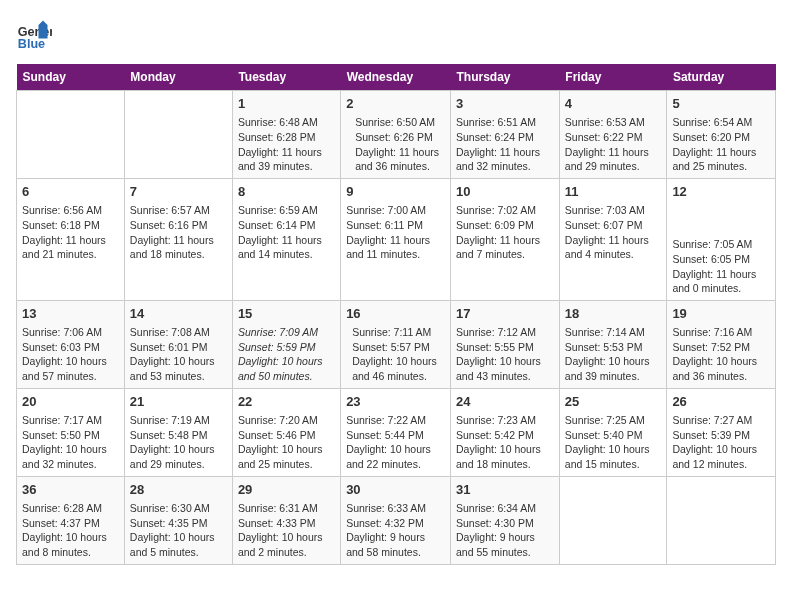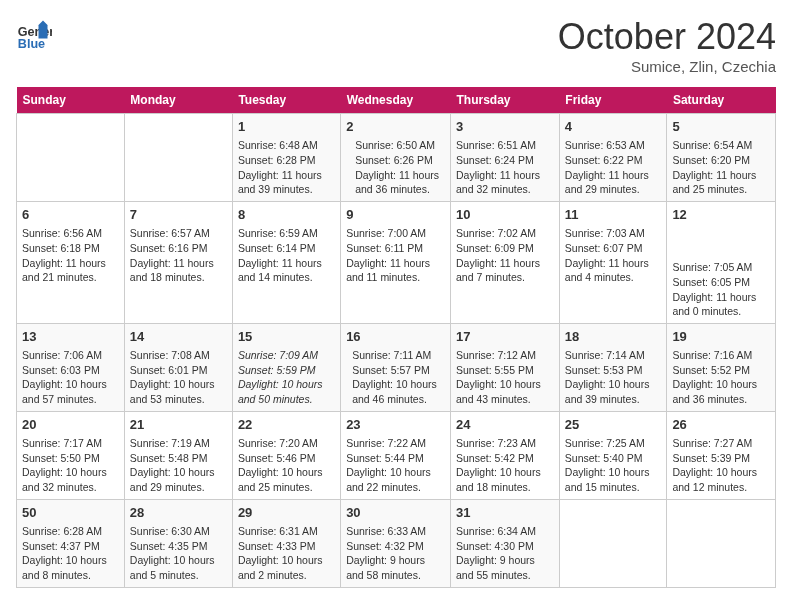--- a/index.html
+++ b/index.html
@@ -36,21 +36,21 @@
     .location {
       font-size: 15px;
       color: #555;
     }
     table {
       width: 100%;
       border-collapse: collapse;
       font-size: 11px;
     }
     thead tr th {
-      background-color: #be185d;
+      background-color: #701a75;
       color: #fff;
       text-align: left;
       padding: 6px 6px;
       font-size: 12px;
       font-weight: bold;
     }
     tbody tr td {
       border: 1px solid #ccc;
       vertical-align: top;
       padding: 4px 5px;
@@ -81,24 +81,20 @@
 <body>
 
 <div class="header">
   <div class="logo">
     <svg class="logo-icon" viewBox="0 0 40 40">
       <text x="2" y="22" font-size="14" font-weight="bold" fill="#333">General</text>
       <text x="2" y="36" font-size="14" font-weight="bold" fill="#2a6db5">Blue</text>
       <polygon points="30,5 40,15 35,10 35,25 25,25 25,10 20,15" fill="#2a6db5"></polygon>
     </svg>
   </div>
-  <div class="title-block">
-    <div class="month-title">October 2024</div>
-    <div class="location">Sumice, Zlin, Czechia</div>
-  </div>
 </div>
 
 <table>
   <thead>
     <tr>
     <th>Sunday</th>
         <th>Monday</th>
         <th>Tuesday</th>
         <th>Wednesday</th>
         <th>Thursday</th>
@@ -218,21 +214,21 @@
         </td>
         <td>
           <span class="day-num">18</span>
           <div class="day-info" style="white-space: pre-line;">Sunrise: 7:14 AM
 Sunset: 5:53 PM
 Daylight: 10 hours and 39 minutes.</div>
         </td>
         <td>
           <span class="day-num">19</span>
           <div class="day-info" style="white-space: pre-line;">Sunrise: 7:16 AM
-Sunset: 5:52 PM
+Sunset: 7:52 PM
 Daylight: 10 hours and 36 minutes.</div>
         </td>
       </tr>
       <tr>
         <td>
           <span class="day-num">20</span>
           <div class="day-info" style="white-space: pre-line;">Sunrise: 7:17 AM
 Sunset: 5:50 PM
 Daylight: 10 hours and 32 minutes.</div>
         </td>
@@ -268,21 +264,21 @@
         </td>
         <td>
           <span class="day-num">26</span>
           <div class="day-info" style="white-space: pre-line;">Sunrise: 7:27 AM
 Sunset: 5:39 PM
 Daylight: 10 hours and 12 minutes.</div>
         </td>
       </tr>
       <tr>
         <td>
-          <span class="day-num">50</span>
+          <span class="day-num">36</span>
           <div class="day-info" style="white-space: pre-line;">Sunrise: 6:28 AM
 Sunset: 4:37 PM
 Daylight: 10 hours and 8 minutes.</div>
         </td>
         <td>
           <span class="day-num">28</span>
           <div class="day-info" style="white-space: pre-line;">Sunrise: 6:30 AM
 Sunset: 4:35 PM
 Daylight: 10 hours and 5 minutes.</div>
         </td>

